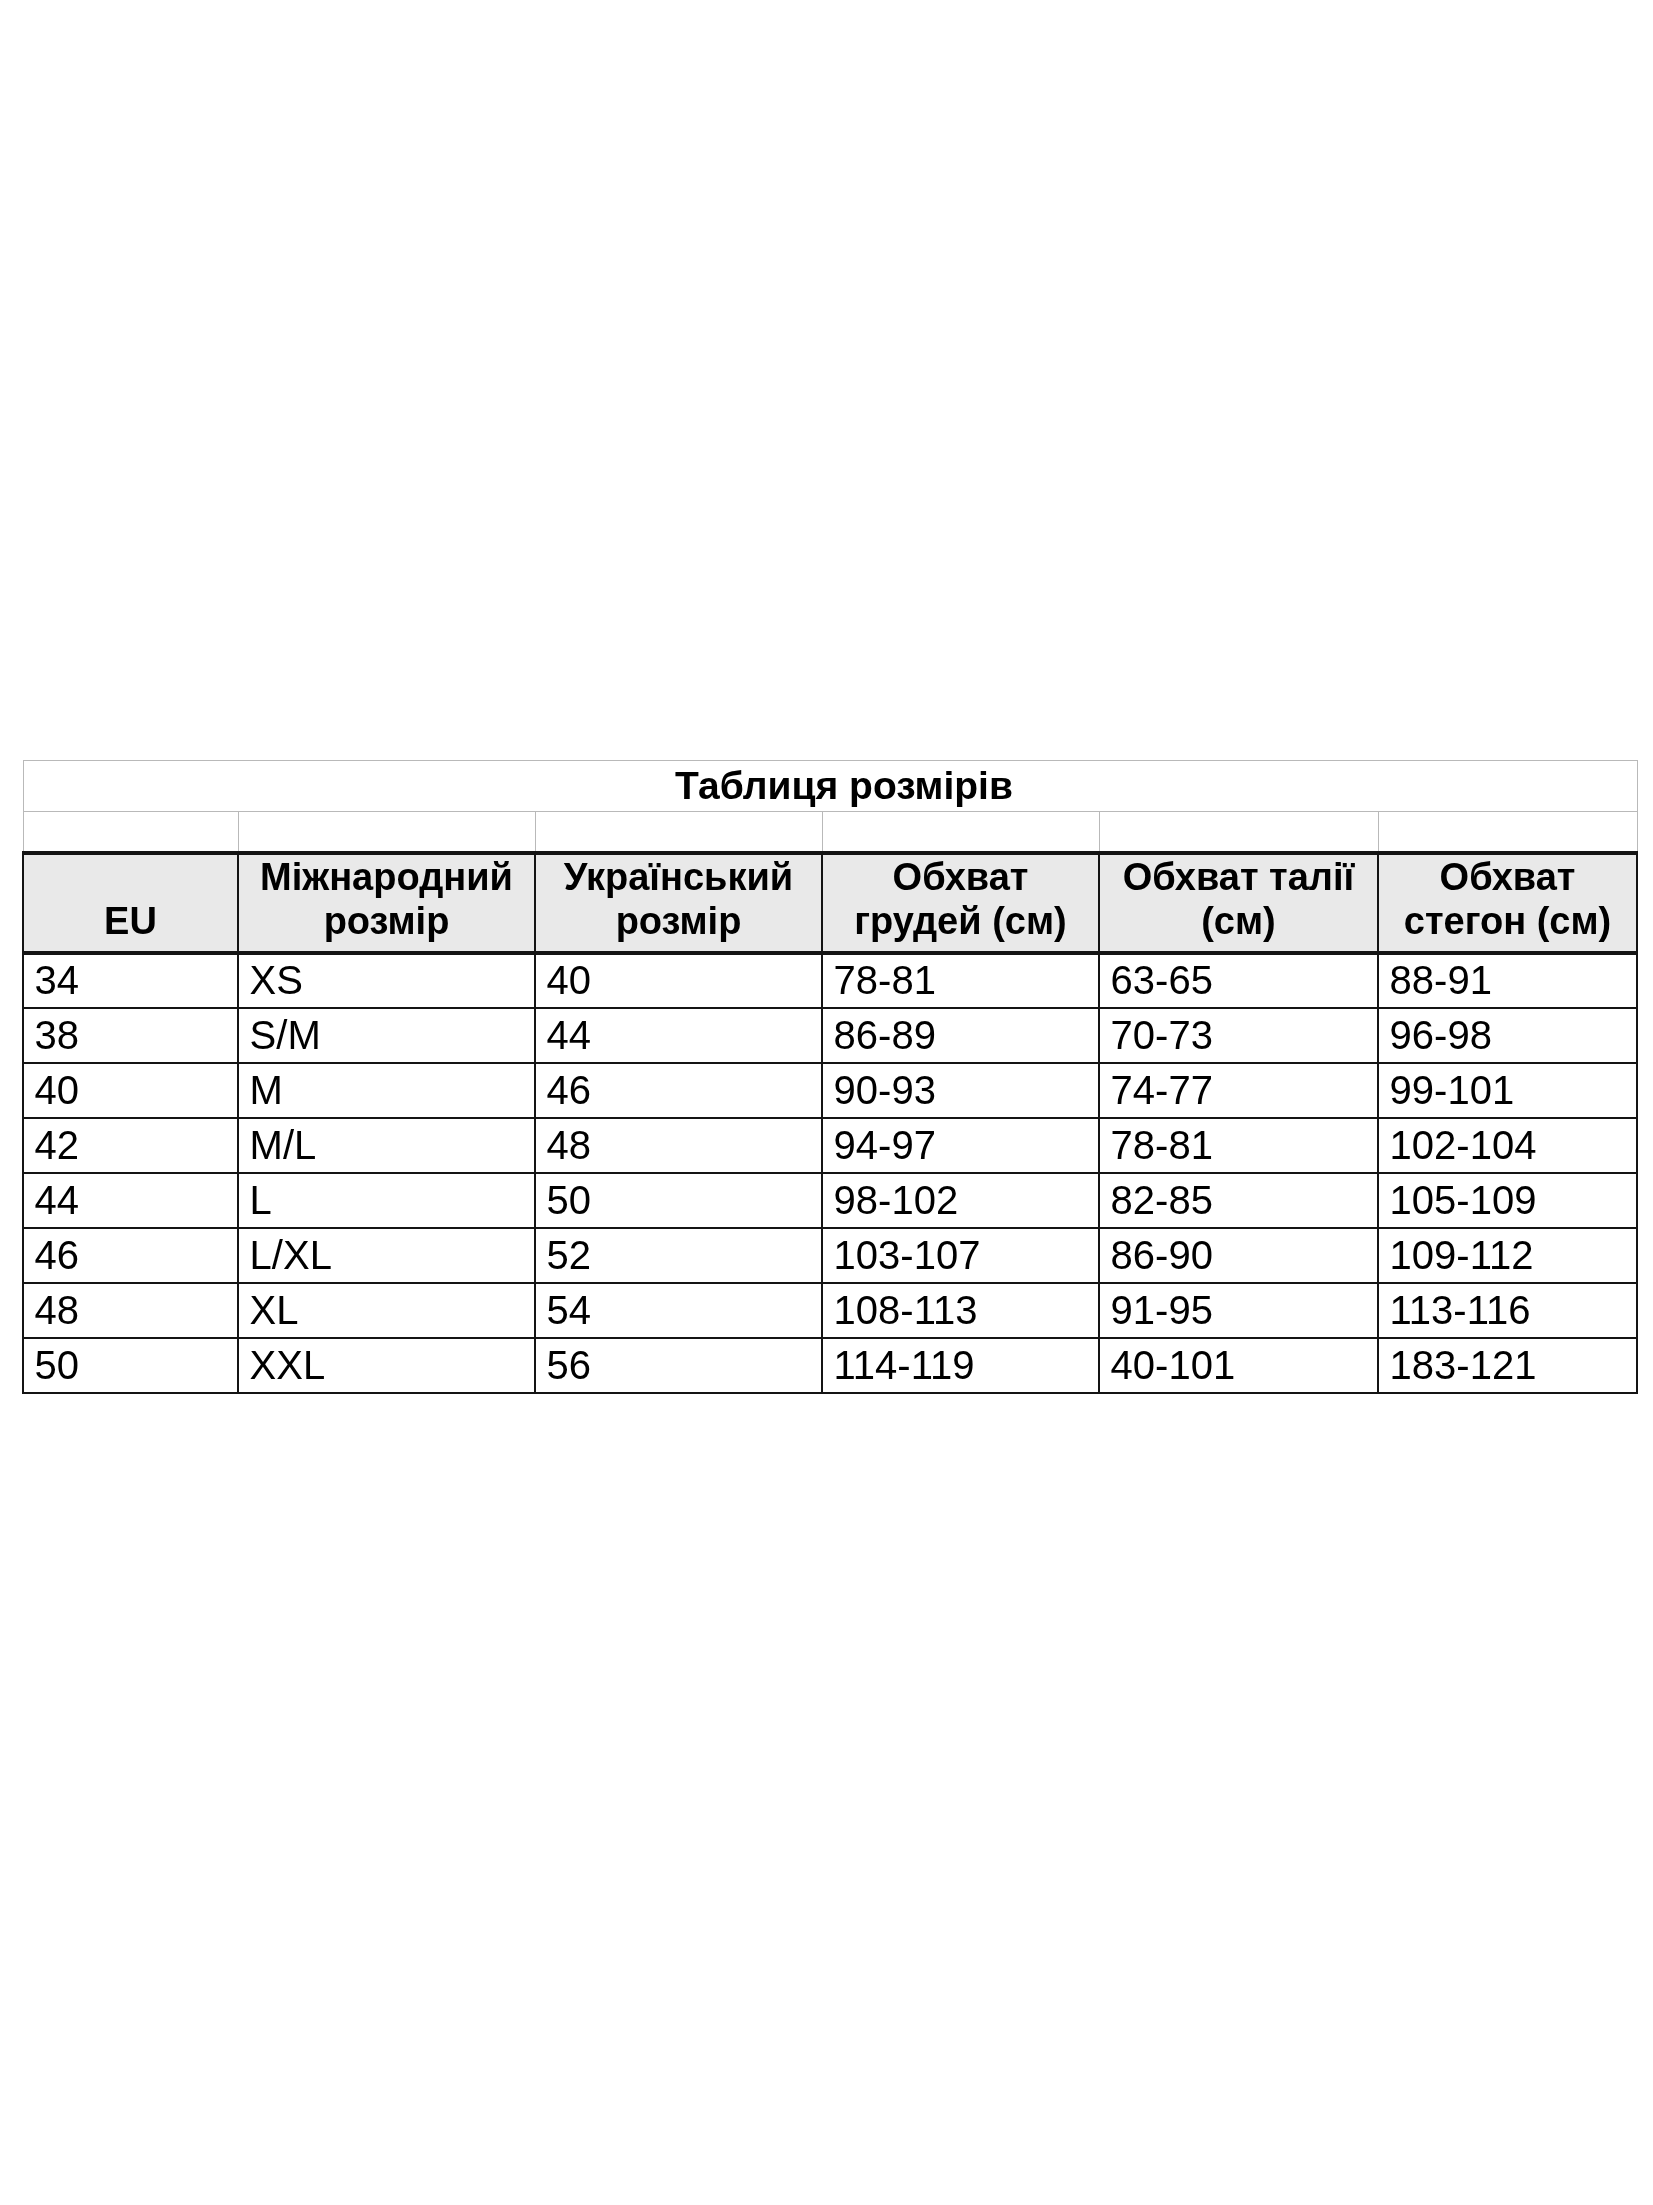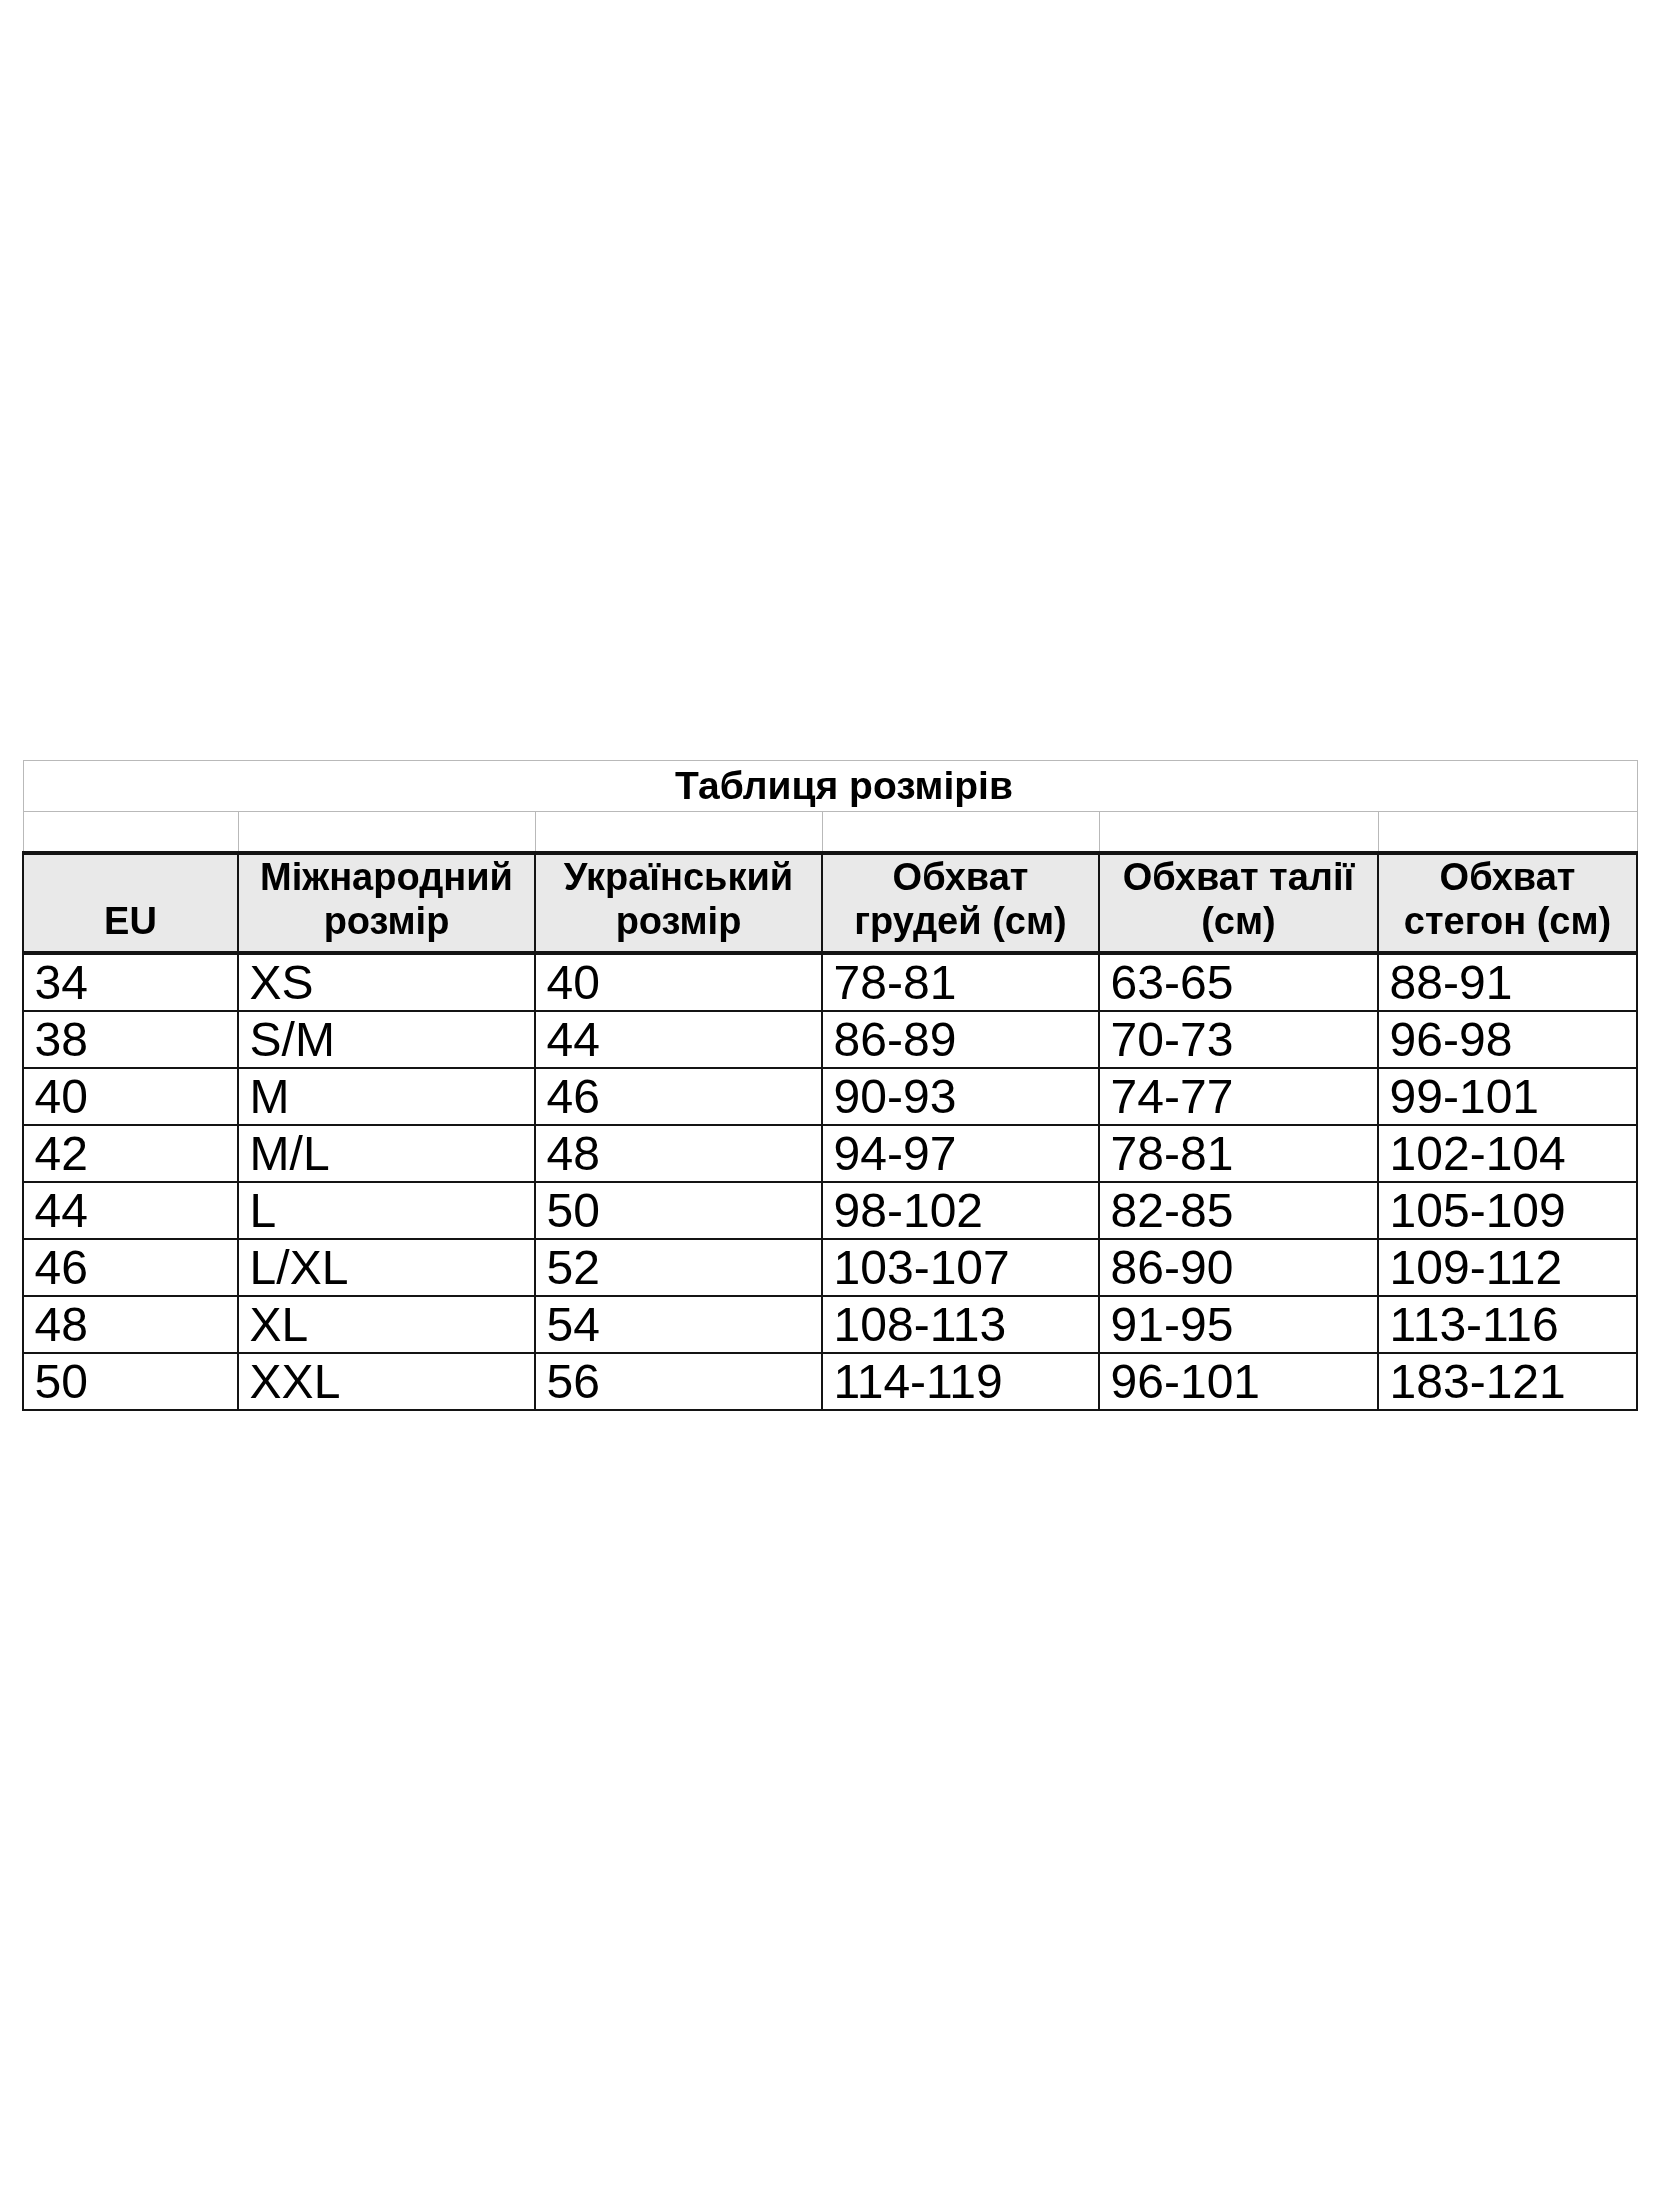--- a/index.html
+++ b/index.html
@@ -52,21 +52,21 @@
     font-size: 38px;
     font-weight: bold;
     vertical-align: bottom;
     padding: 0 4.9px 6.5px 4.9px;
     white-space: pre-line;
     line-height: 1.18;
   }
   td.data-cell {
     height: 55px;
     border: 2.5px solid #141414;
-    font-size: 48px;
+    font-size: 40px;
     font-weight: normal;
     text-align: left;
     vertical-align: middle;
     padding: 0 4.9px 0 10.6px;
     background: #ffffff;
   }
 </style>
 </head>
 <body>
 
@@ -161,19 +161,19 @@
         <td class="data-cell">54</td>
         <td class="data-cell">108-113</td>
         <td class="data-cell">91-95</td>
         <td class="data-cell">113-116</td>
       </tr>
       <tr>
         <td class="data-cell">50</td>
         <td class="data-cell">XXL</td>
         <td class="data-cell">56</td>
         <td class="data-cell">114-119</td>
-        <td class="data-cell">96-101</td>
+        <td class="data-cell">40-101</td>
         <td class="data-cell">183-121</td>
       </tr>
     </tbody>
   </table>
 </div>
 
 
 </body></html>

